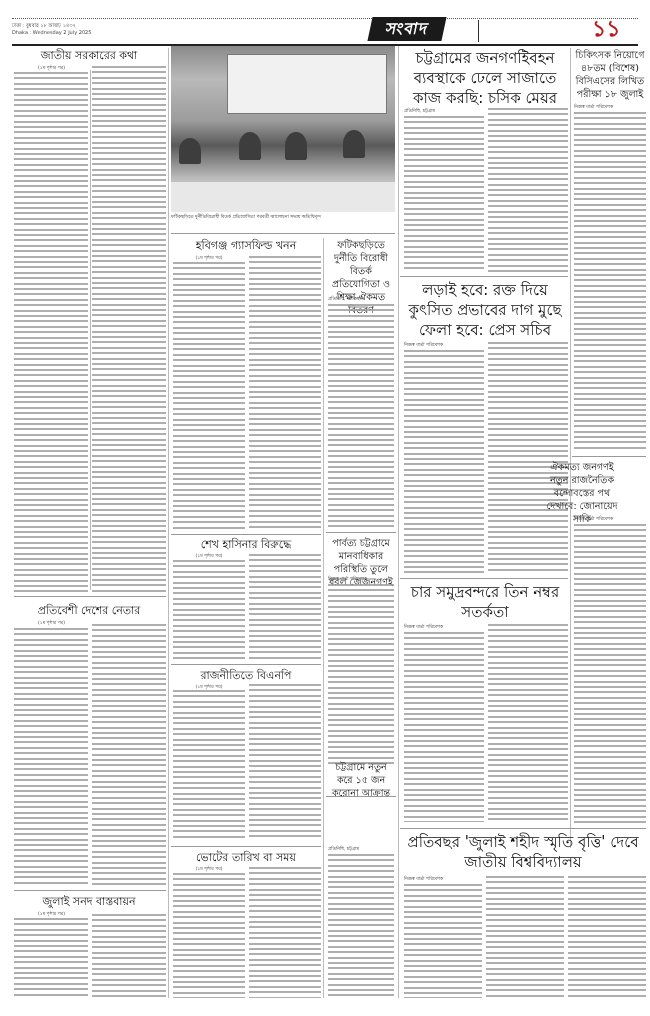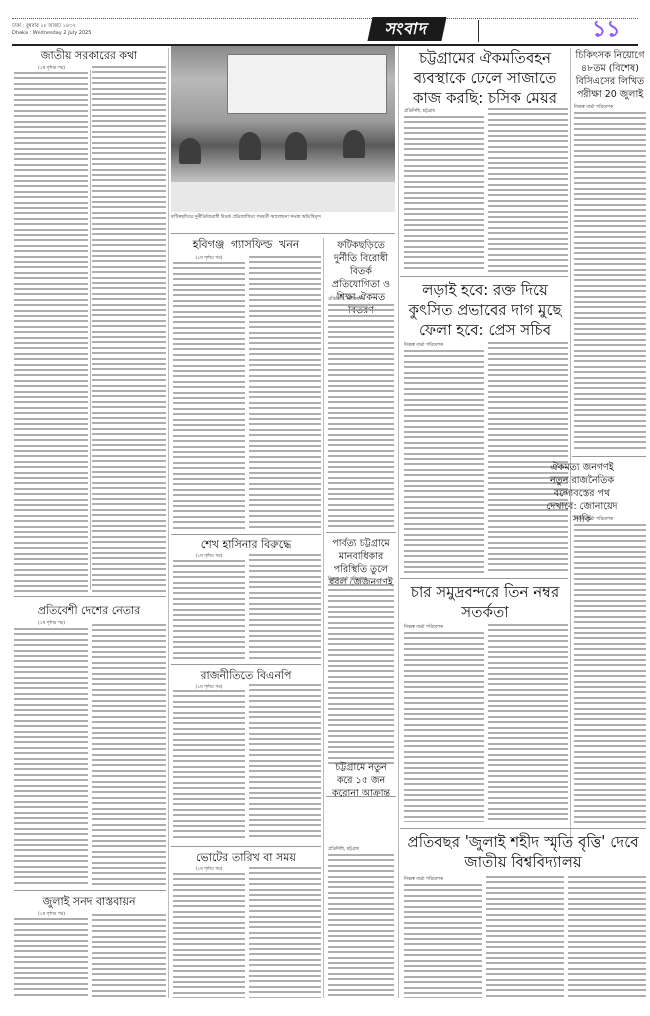--- a/index.html
+++ b/index.html
@@ -1,21 +1,21 @@
 <!DOCTYPE html>
 <html><head>
 <meta charset="utf-8">
 <style>
   html,body{margin:0;padding:0;background:#fff;}
   body{width:650px;height:1016px;position:relative;overflow:hidden;font-family:"DejaVu Serif",serif;color:#222;}
   .abs{position:absolute;}
   .dotline{border-top:1px dotted #555;}
   .hdr-date{font-size:5px;line-height:7px;color:#444;font-family:"DejaVu Sans",sans-serif;}
   .logo{background:#1a1a1a;color:#fff;font-family:"DejaVu Sans",sans-serif;font-weight:bold;font-size:16px;text-align:center;line-height:24px;transform:skewX(-12deg);letter-spacing:1px;}
-  .pageno{font-family:"DejaVu Sans",sans-serif;font-weight:bold;font-size:22px;line-height:26px;color:#8b5cf6;}
+  .pageno{font-family:"DejaVu Sans",sans-serif;font-weight:bold;font-size:22px;line-height:26px;color:#b91c1c;}
   .rule-thick{background:#222;height:2px;}
   .h-big{font-family:"DejaVu Sans",sans-serif;font-size:15px;line-height:20px;text-align:center;color:#111;}
   .h-med{font-family:"DejaVu Sans",sans-serif;font-size:11px;line-height:15px;text-align:center;color:#111;}
   .h-sm{font-family:"DejaVu Sans",sans-serif;font-size:9.5px;line-height:13px;text-align:center;color:#111;}
   .byline{font-size:4.5px;color:#333;font-family:"DejaVu Sans",sans-serif;line-height:6px;}
   .cont{font-size:4.5px;color:#444;text-align:center;font-family:"DejaVu Sans",sans-serif;line-height:6px;}
   .txt{background:repeating-linear-gradient(to bottom,#9a9a9a 0px,#9a9a9a 2px,transparent 2px,transparent 5.4px);opacity:.8;}
   .vrule{background:#bbb;width:1px;}
   .hrule{background:#999;height:1px;}
   .photo{background:linear-gradient(180deg,#8a8a8a 0%,#b9b9b9 20%,#9c9c9c 45%,#5a5a5a 60%,#bdbdbd 80%,#e0e0e0 100%);}
@@ -57,21 +57,21 @@
   <div class="abs banner" style="left:56px;top:8px;width:158px;height:58px;"></div>
   <div class="abs person" style="left:8px;top:92px;width:22px;height:26px;"></div>
   <div class="abs person" style="left:68px;top:86px;width:22px;height:28px;"></div>
   <div class="abs person" style="left:114px;top:86px;width:22px;height:28px;"></div>
   <div class="abs person" style="left:172px;top:84px;width:22px;height:28px;"></div>
   <div class="abs" style="left:0;top:136px;width:224px;height:30px;background:#e8e8e8;"></div>
 </div>
 <div class="abs caption" style="left:171px;top:214px;width:224px;">ফটিকছড়িতে দুর্নীতিবিরোধী বিতর্ক প্রতিযোগিতা পরবর্তী আলোচনা সভায় অতিথিবৃন্দ</div>
 <div class="abs hrule" style="left:171px;top:233px;width:224px;"></div>
 
-<div class="abs h-med" style="left:171px;top:238px;width:150px;font-family:Liberation Mono, monospace;">হবিগঞ্জ গ্যাসফিল্ড খনন</div>
+<div class="abs h-med" style="left:171px;top:238px;width:150px;">হবিগঞ্জ গ্যাসফিল্ড খনন</div>
 <div class="abs cont" style="left:173px;top:255px;width:72px;">(১ম পৃষ্ঠার পর)</div>
 <div class="abs txt" style="left:173px;top:262px;width:72px;height:268px;"></div>
 <div class="abs txt" style="left:249px;top:256px;width:72px;height:274px;"></div>
 <div class="abs vrule" style="left:323px;top:238px;height:760px;"></div>
 
 <div class="abs h-sm" style="left:326px;top:238px;width:70px;">ফটিকছড়িতে দুর্নীতি বিরোধী বিতর্ক প্রতিযোগিতা ও শিক্ষা ঐকমত বিতরণ</div>
 <div class="abs byline" style="left:328px;top:296px;width:66px;">প্রতিনিধি, ফটিকছড়ি</div>
 <div class="abs txt" style="left:328px;top:304px;width:66px;height:224px;"></div>
 
 <div class="abs hrule" style="left:171px;top:534px;width:150px;"></div>
@@ -97,21 +97,21 @@
 <div class="abs txt" style="left:173px;top:873px;width:72px;height:125px;"></div>
 <div class="abs txt" style="left:249px;top:867px;width:72px;height:131px;"></div>
 
 <div class="abs hrule" style="left:326px;top:796px;width:70px;"></div>
 <div class="abs h-sm" style="left:326px;top:760px;width:70px;">চট্টগ্রামে নতুন করে ১৫ জন করোনা আক্রান্ত</div>
 <div class="abs byline" style="left:328px;top:846px;width:66px;">প্রতিনিধি, চট্টগ্রাম</div>
 <div class="abs txt" style="left:328px;top:854px;width:66px;height:144px;"></div>
 
 <div class="abs vrule" style="left:398px;top:46px;height:952px;"></div>
 
-<div class="abs h-big" style="left:400px;top:48px;width:170px;">চট্টগ্রামের ঐকমতিবহন ব্যবস্থাকে ঢেলে সাজাতে কাজ করছি: চসিক মেয়র</div>
+<div class="abs h-big" style="left:400px;top:48px;width:170px;">চট্টগ্রামের জনগণইিবহন ব্যবস্থাকে ঢেলে সাজাতে কাজ করছি: চসিক মেয়র</div>
 <div class="abs byline" style="left:404px;top:108px;width:80px;">প্রতিনিধি, চট্টগ্রাম</div>
 <div class="abs txt" style="left:404px;top:116px;width:80px;height:156px;"></div>
 <div class="abs txt" style="left:488px;top:108px;width:80px;height:164px;"></div>
 <div class="abs vrule" style="left:570px;top:48px;height:800px;"></div>
 
 <div class="abs hrule" style="left:400px;top:276px;width:168px;"></div>
 <div class="abs h-big" style="left:400px;top:280px;width:170px;">লড়াই হবে: রক্ত দিয়ে কুৎসিত প্রভাবের দাগ মুছে ফেলা হবে: প্রেস সচিব</div>
 <div class="abs byline" style="left:404px;top:342px;width:80px;">নিজস্ব বার্তা পরিবেশক</div>
 <div class="abs txt" style="left:404px;top:350px;width:80px;height:224px;"></div>
 <div class="abs txt" style="left:488px;top:342px;width:80px;height:232px;"></div>
@@ -122,20 +122,20 @@
 <div class="abs txt" style="left:404px;top:632px;width:80px;height:190px;"></div>
 <div class="abs txt" style="left:488px;top:624px;width:80px;height:198px;"></div>
 
 <div class="abs hrule" style="left:400px;top:828px;width:246px;"></div>
 <div class="abs h-big" style="left:400px;top:832px;width:246px;">প্রতিবছর 'জুলাই শহীদ স্মৃতি বৃত্তি' দেবে জাতীয় বিশ্ববিদ্যালয়</div>
 <div class="abs byline" style="left:404px;top:876px;width:76px;">নিজস্ব বার্তা পরিবেশক</div>
 <div class="abs txt" style="left:404px;top:884px;width:78px;height:114px;"></div>
 <div class="abs txt" style="left:486px;top:876px;width:78px;height:122px;"></div>
 <div class="abs txt" style="left:568px;top:876px;width:78px;height:122px;"></div>
 
-<div class="abs h-sm" style="left:572px;top:48px;width:76px;">চিকিৎসক নিয়োগে ৪৮তম (বিশেষ) বিসিএসের লিখিত পরীক্ষা 20 জুলাই</div>
+<div class="abs h-sm" style="left:572px;top:48px;width:76px;">চিকিৎসক নিয়োগে ৪৮তম (বিশেষ) বিসিএসের লিখিত পরীক্ষা ১৮ জুলাই</div>
 <div class="abs byline" style="left:574px;top:104px;width:72px;">নিজস্ব বার্তা পরিবেশক</div>
 <div class="abs txt" style="left:574px;top:112px;width:72px;height:340px;"></div>
 
 <div class="abs hrule" style="left:572px;top:456px;width:74px;"></div>
 <div class="abs h-sm" style="left:544px;top:460px;width:76px;">ঐকমত্য জনগণই নতুন রাজনৈতিক বন্দোবস্তের পথ দেখাবে: জোনায়েদ সাকি</div>
 <div class="abs byline" style="left:574px;top:516px;width:72px;">নিজস্ব বার্তা পরিবেশক</div>
 <div class="abs txt" style="left:574px;top:524px;width:72px;height:300px;"></div>
 
 </body></html>

